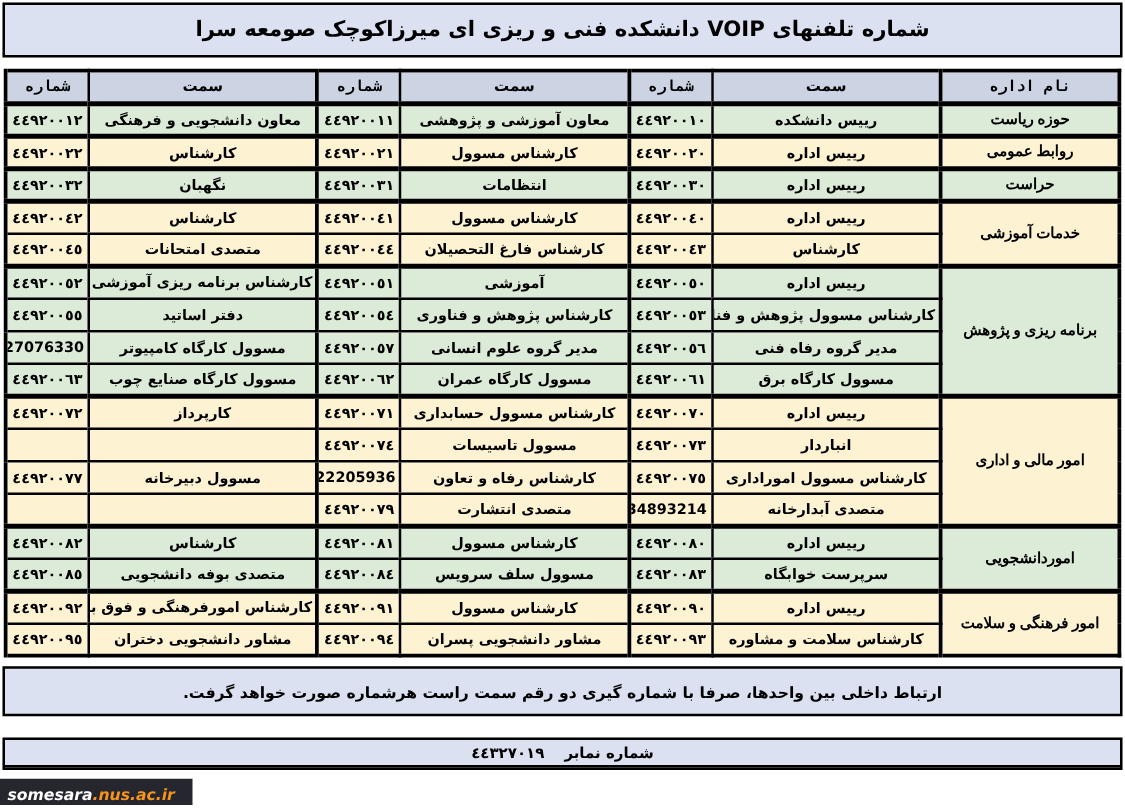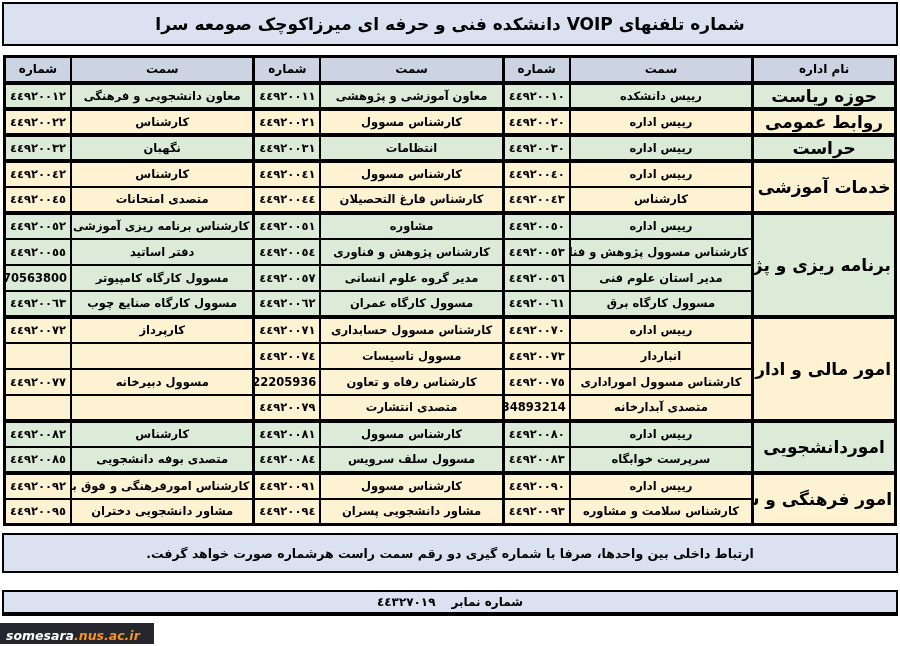--- a/index.html
+++ b/index.html
@@ -34,24 +34,24 @@
   .phone-table col.c-pos{width:182px;}
   .phone-table col.c-num{width:66px;}
   .phone-table th,.phone-table td{
     border:2px solid var(--ink);
     height:26px;padding:0 3px;text-align:center;vertical-align:middle;
     font-size:11.5px;white-space:nowrap;overflow:hidden;direction:rtl;
   }
   .phone-table thead th{
     background:var(--header);font-size:12px;border-bottom-width:3px;height:26px;
   }
-  .phone-table td.dept{border-left-width:3px;font-size:17px;}
+  .phone-table td.dept{border-left-width:3px;font-size:12px;font-family:Liberation Serif, serif;}
   .phone-table td.num{border-left-width:3px;font-size:11.5px;}
   .phone-table td.pos{border-left-width:1px;}
-  .phone-table thead th.dept,.phone-table thead th.num{border-left-width:3px;}
+  .phone-table thead th.dept,.phone-table thead th.num{border-left-width:3px;font-family:Liberation Mono, monospace;}
   .phone-table thead th.pos{border-left-width:1px;}
   .phone-table tr.group-start td{border-top-width:4px;}
   .phone-table tr.green td{background:var(--green);margin-top:36px;}
   .phone-table tr.cream td{background:var(--cream);}
   .note-bar{
     margin:7px 2px 0;height:40px;border:2px solid var(--ink);
     background:var(--lavender);direction:rtl;
     display:flex;align-items:center;justify-content:center;
     font-size:12.5px;
   }
@@ -73,21 +73,21 @@
     background:var(--logo-bg);direction:ltr;
     display:flex;align-items:center;
     padding:4px 14px 0 6px;font-size:12.5px;font-style:italic;
   }
   .site-name{color:#ffffff;}
   .site-domain{color:var(--logo-orange);}
 </style>
 </head>
 <body>
 
-<div class="title-bar">شماره تلفنهای VOIP دانشکده فنی و حرفه ای میرزاکوچک صومعه سرا</div>
+<div class="title-bar">شماره تلفنهای VOIP دانشکده فنی و ریزی ای میرزاکوچک صومعه سرا</div>
 
 <table class="phone-table">
   <colgroup>
     <col class="c-dept">
     <col class="c-pos">
       <col class="c-num">
     <col class="c-pos">
       <col class="c-num">
     <col class="c-pos">
       <col class="c-num">
@@ -145,40 +145,40 @@
         <td class="num">٤٤٩٢٠٠٤٣</td>
         <td class="pos">کارشناس فارغ التحصیلان</td>
         <td class="num">٤٤٩٢٠٠٤٤</td>
         <td class="pos">متصدی امتحانات</td>
         <td class="num">٤٤٩٢٠٠٤٥</td>
       </tr>
       <tr class="green group-start">
         <td class="dept" rowspan="4">برنامه ریزی و پژوهش</td>
         <td class="pos">رییس اداره</td>
         <td class="num">٤٤٩٢٠٠٥٠</td>
-        <td class="pos">مشاوره</td>
+        <td class="pos">آموزشی</td>
         <td class="num">٤٤٩٢٠٠٥١</td>
         <td class="pos">کارشناس برنامه ریزی آموزشی</td>
         <td class="num">٤٤٩٢٠٠٥٢</td>
       </tr>
       <tr class="green">
         <td class="pos">کارشناس مسوول پژوهش و فناوری</td>
         <td class="num">٤٤٩٢٠٠٥٣</td>
         <td class="pos">کارشناس پژوهش و فناوری</td>
         <td class="num">٤٤٩٢٠٠٥٤</td>
         <td class="pos">دفتر اساتید</td>
         <td class="num">٤٤٩٢٠٠٥٥</td>
       </tr>
       <tr class="green">
-        <td class="pos">مدیر استان علوم فنی</td>
+        <td class="pos">مدیر گروه رفاه فنی</td>
         <td class="num">٤٤٩٢٠٠٥٦</td>
         <td class="pos">مدیر گروه علوم انسانی</td>
         <td class="num">٤٤٩٢٠٠٥٧</td>
         <td class="pos">مسوول کارگاه کامپیوتر</td>
-        <td class="num">70563800</td>
+        <td class="num">27076330</td>
       </tr>
       <tr class="green">
         <td class="pos">مسوول کارگاه برق</td>
         <td class="num">٤٤٩٢٠٠٦١</td>
         <td class="pos">مسوول کارگاه عمران</td>
         <td class="num">٤٤٩٢٠٠٦٢</td>
         <td class="pos">مسوول کارگاه صنایع چوب</td>
         <td class="num">٤٤٩٢٠٠٦٣</td>
       </tr>
       <tr class="cream group-start">

